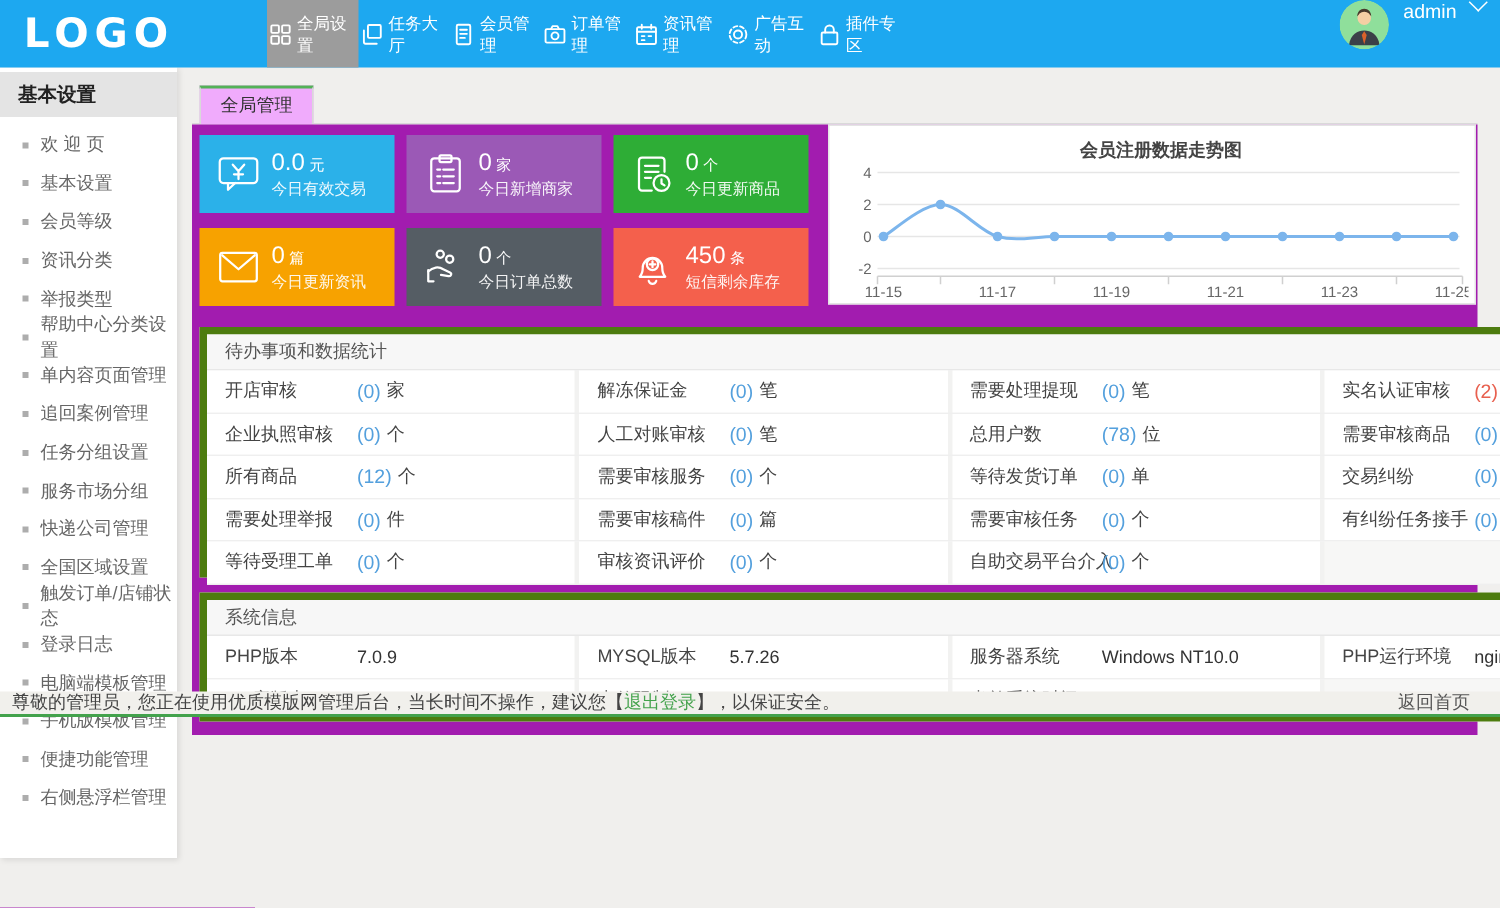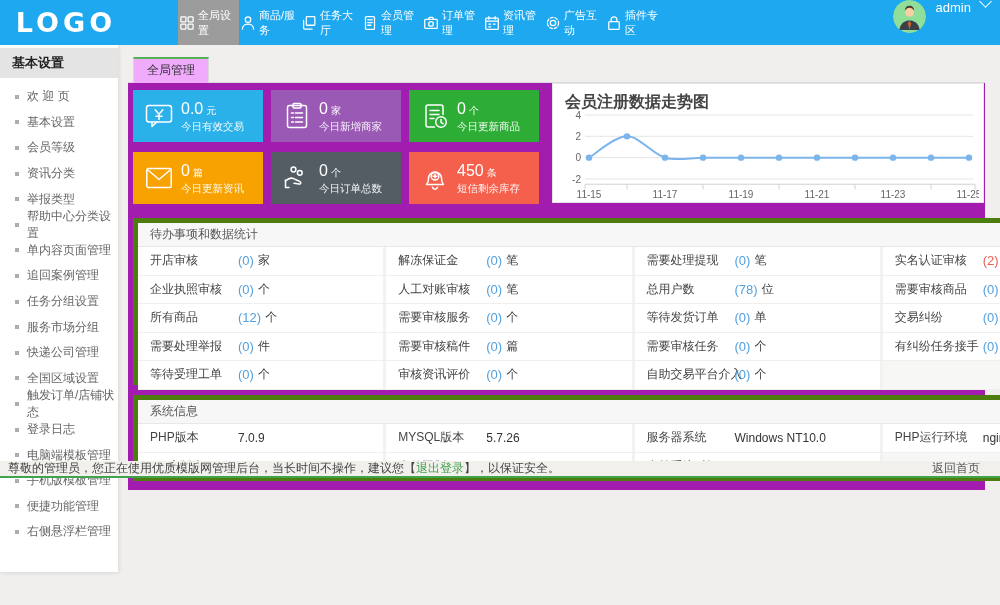--- a/index.html
+++ b/index.html
@@ -35,21 +35,21 @@
   .card{position:absolute;width:130px;height:52px;display:flex;align-items:center;color:#fff;cursor:pointer;}
   .cicon{width:30px;height:30px;margin:0 7px 0 11px;flex:none;}
   .cicon svg{width:30px;height:30px;display:block;}
   .ctext{display:flex;flex-direction:column;line-height:1;}
   .cvline{display:flex;align-items:baseline;}
   .cval{font-size:16px;}
   .cunit{font-size:10px;margin-left:3px;}
   .clabel{font-size:10.5px;opacity:.93;margin-top:4px;white-space:nowrap;}
   
   .chart-panel{position:absolute;left:424px;top:0;width:432px;height:120px;background:#fff;border:1px solid #e4e4e4;box-sizing:border-box;}
-  .chart-title{padding:8px 0 0 12px;font-size:16px;font-weight:bold;color:#444;}
+  .chart-title{padding:8px 0 0 12px;font-size:12px;font-weight:bold;color:#444;text-align:center;}
   .chart-panel svg{position:absolute;left:2px;top:23px;}
   
   .section{position:absolute;left:5px;width:1000px;border:5px solid #4d7c0f;box-sizing:border-box;background:#fff;}
   .sec-header{height:23px;line-height:23px;padding-left:12px;font-size:12px;color:#555;background:#f7f7f7;border-bottom:1px solid #e8e8e8;}
   .sec-todo{top:135px;height:167px;}
   .sec-sys{top:312px;height:86px;overflow:hidden;}
   .trow{display:flex;gap:3px;height:28.5px;box-sizing:border-box;border-bottom:1px solid #efefef;background:#f2f2f1;}
   .tgroup{flex:1;display:flex;background:#fff;min-width:0;}
   .tgroup.empty{background:#f7f7f6;}
   .tlabel{width:88px;flex:none;display:flex;align-items:center;padding-left:12px;font-size:12px;color:#444;white-space:nowrap;}
@@ -72,29 +72,20 @@
       <div class="nav-item active">
         <span class="nav-ic">
           <svg viewBox="0 0 20 20" fill="none" stroke="#fff" stroke-width="1.4" stroke-linecap="round" stroke-linejoin="round">
             <rect x="3.2" y="3.2" width="5.6" height="5.6" rx="0.8"></rect>
             <rect x="11.2" y="3.2" width="5.6" height="5.6" rx="0.8"></rect>
             <rect x="3.2" y="11.2" width="5.6" height="5.6" rx="0.8"></rect>
             <rect x="11.2" y="11.2" width="5.6" height="5.6" rx="0.8"></rect>
           </svg>
         </span>
         <span class="nav-label">全局设置</span>
-      </div>
-      <div class="nav-item">
-        <span class="nav-ic">
-          <svg viewBox="0 0 20 20" fill="none" stroke="#fff" stroke-width="1.4" stroke-linecap="round" stroke-linejoin="round">
-            <circle cx="10" cy="6.3" r="3"></circle>
-            <path d="M3.8,16.8 c0,-3.4 2.8,-5.5 6.2,-5.5 s6.2,2.1 6.2,5.5"></path>
-          </svg>
-        </span>
-        <span class="nav-label">商品/服务</span>
       </div>
       <div class="nav-item">
         <span class="nav-ic">
           <svg viewBox="0 0 20 20" fill="none" stroke="#fff" stroke-width="1.4" stroke-linecap="round" stroke-linejoin="round">
             <rect x="7" y="3" width="9.5" height="9.5" rx="0.8"></rect>
             <path d="M13.5,16.8 H5.2 a1.2,1.2 0 0 1 -1.2,-1.2 V7"></path>
           </svg>
         </span>
         <span class="nav-label">任务大厅</span>
       </div>

